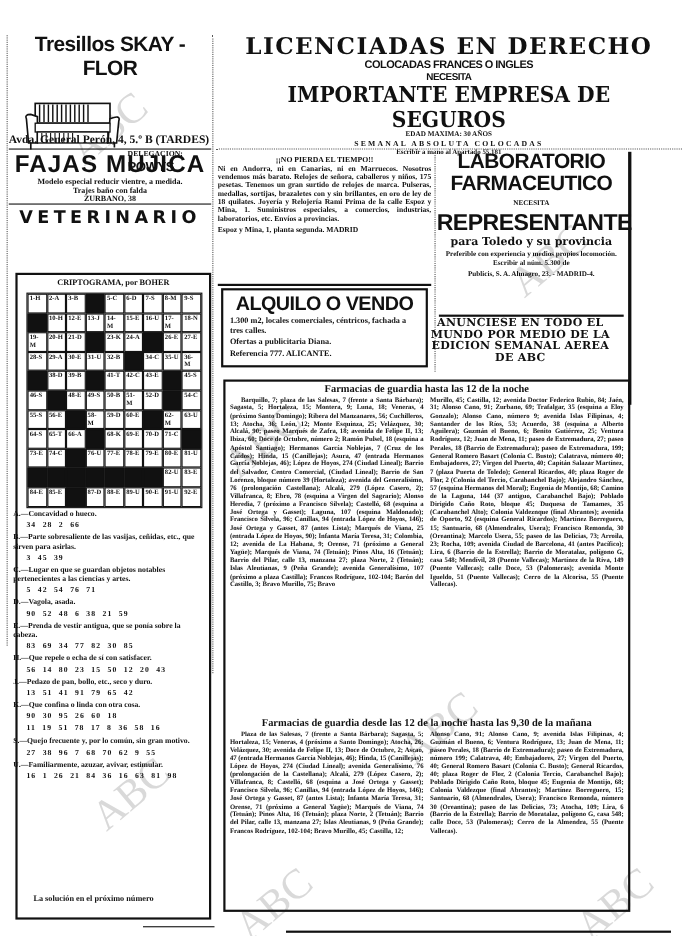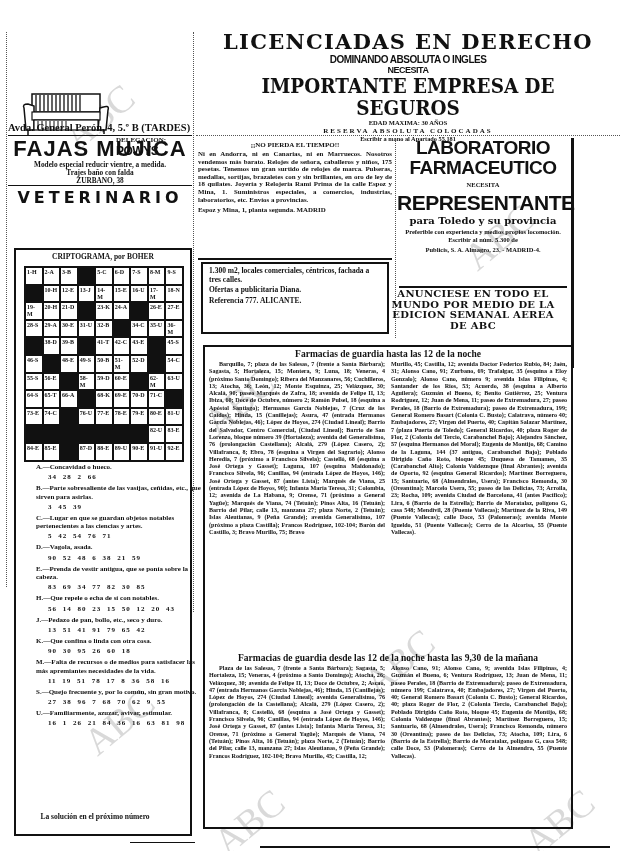--- a/index.html
+++ b/index.html
@@ -42,20 +42,21 @@
 <div class="watermark" style="left:200px;top:380px;">ABC</div>
 <div class="watermark" style="left:360px;top:640px;">ABC</div>
 <div class="watermark" style="left:80px;top:700px;">ABC</div>
 <div class="watermark" style="left:210px;top:800px;">ABC</div>
 <div class="watermark" style="left:520px;top:800px;">ABC</div>
 
 <div class="abs vrule" style="left:6px;top:32px;height:555px;"></div>
 <div class="abs vrule" style="left:193px;top:32px;height:580px;"></div>
 
 <div id="tresillos" class="abs" style="left:8px;top:30px;width:184px;height:110px;">
+  <div class="title cond center">Tresillos SKAY - FLOR</div>
   <svg class="sofa" viewBox="0 0 92 50">
     <rect x="12" y="4" width="68" height="18" fill="#fff" stroke="#111" stroke-width="1.5"></rect>
     <g stroke="#111" stroke-width="1.3">
       <line x1="16" y1="5" x2="16" y2="21"></line>
         <line x1="20" y1="5" x2="20" y2="21"></line>
         <line x1="24" y1="5" x2="24" y2="21"></line>
       <line x1="28" y1="5" x2="28" y2="21"></line>
         <line x1="32" y1="5" x2="32" y2="21"></line>
         <line x1="36" y1="5" x2="36" y2="21"></line>
       <line x1="40" y1="5" x2="40" y2="21"></line>
@@ -199,21 +200,21 @@
     <div class="cell">85-E</div>
     <div class="cell black"></div>
     <div class="cell">87-D</div>
     <div class="cell">88-E</div>
     <div class="cell">89-U</div>
     <div class="cell">90-E</div>
     <div class="cell">91-U</div>
     <div class="cell">92-E</div>
   </div>
 
-<div class="abs" id="clues" style="left:36px;top:463px;width:166px;">
+<div class="abs" id="clues" style="left:12px;top:463px;width:166px;">
     <div>
       <div class="clue"><span>A.</span><span>—Concavidad o hueco.</span></div>
       <div class="nums">34 28 2 66</div>
     </div>
     <div>
       <div class="clue"><span>B.</span><span>—Parte sobresaliente de las vasijas, ceñidas, etc., que sirven para asirlas.</span></div>
       <div class="nums">3 45 39</div>
     </div>
     <div>
       <div class="clue"><span>C.</span><span>—Lugar en que se guardan objetos notables pertenecientes a las ciencias y artes.</span></div>
@@ -221,65 +222,65 @@
     </div>
     <div>
       <div class="clue"><span>D.</span><span>—Vagola, asada.</span></div>
       <div class="nums">90 52 48 6 38 21 59</div>
     </div>
     <div>
       <div class="clue"><span>E.</span><span>—Prenda de vestir antigua, que se ponía sobre la cabeza.</span></div>
       <div class="nums">83 69 34 77 82 30 85</div>
     </div>
     <div>
-      <div class="clue"><span>H.</span><span>—Que repele o echa de sí con notables.</span></div>
+      <div class="clue"><span>H.</span><span>—Que repele o echa de sí con satisfacer.</span></div>
       <div class="nums">56 14 80 23 15 50 12 20 43</div>
     </div>
     <div>
       <div class="clue"><span>J.</span><span>—Pedazo de pan, bollo, etc., seco y duro.</span></div>
       <div class="nums">13 51 41 91 79 65 42</div>
     </div>
     <div>
       <div class="clue"><span>K.</span><span>—Que confina o linda con otra cosa.</span></div>
       <div class="nums">90 30 95 26 60 18</div>
     </div>
     <div>
-      <div class="clue"><span>M.</span><span>—Falta de recursos o de medios para satisfacer las más apremiantes necesidades de la vida.</span></div>
       <div class="nums">11 19 51 78 17 8 36 58 16</div>
     </div>
     <div>
       <div class="clue"><span>S.</span><span>—Quejo frecuente y, por lo común, sin gran motivo.</span></div>
       <div class="nums">27 38 96 7 68 70 62 9 55</div>
     </div>
     <div>
       <div class="clue"><span>U.</span><span>—Familiarmente, azuzar, avivar, estimular.</span></div>
       <div class="nums">16 1 26 21 84 36 16 63 81 98</div>
     </div>
   </div>
-<div class="abs center" style="left:22px;top:812px;width:146px;font-size:7.5px;font-weight:bold;">La solución en el próximo número</div>
+<div class="abs center" style="left:12px;top:812px;width:146px;font-size:7.5px;font-weight:bold;">La solución en el próximo número</div>
 
 <div class="abs center" style="left:196px;top:30px;width:424px;">
   <div class="serif bold" style="font-size:21px;line-height:24px;letter-spacing:1.3px;">LICENCIADAS EN DERECHO</div>
-  <div class="cond" style="font-size:10px;line-height:11px;">DOMINANDO ABSOLUTA O INGLES</div>
+  <div class="cond" style="font-size:10px;line-height:11px;">COLOCADAS FRANCES O INGLES</div>
   <div class="cond" style="font-size:9px;line-height:10px;">NECESITA</div>
   <div class="serif bold" style="font-size:20px;line-height:22px;transform:scaleX(0.92);">IMPORTANTE EMPRESA DE SEGUROS</div>
   <div style="font-size:6.5px;font-weight:bold;line-height:7.5px;">EDAD MAXIMA: 30 AÑOS</div>
-  <div style="font-size:7px;font-weight:bold;line-height:8px;letter-spacing:2px;">RESERVA ABSOLUTA COLOCADAS</div>
+  <div style="font-size:7px;font-weight:bold;line-height:8px;letter-spacing:2px;">SEMANAL ABSOLUTA COLOCADAS</div>
   <div style="font-size:6.3px;font-weight:bold;line-height:7px;">Escribir a mano al Apartado 55.181</div>
 </div>
 <div class="abs" style="left:196px;top:135px;width:424px;border-top:1px dotted #555;"></div>
 
 <div class="abs" style="left:198px;top:140px;width:194px;">
   <div class="center" style="font-size:7px;font-weight:bold;line-height:10px;">¡¡NO PIERDA EL TIEMPO!!</div>
   <div class="justify" style="font-size:6.9px;line-height:7.6px;font-weight:bold;">Ni en Andorra, ni en Canarias, ni en Marruecos. Nosotros vendemos más barato. Relojes de señora, caballeros y niños, 175 pesetas. Tenemos un gran surtido de relojes de marca. Pulseras, medallas, sortijas, brazaletes con y sin brillantes, en oro de ley de 18 quilates. Joyería y Relojería Rami Prima de la calle Espoz y Mina, 1. Suministros especiales, a comercios, industrias, laboratorios, etc. Envíos a provincias.</div>
   <div style="font-size:6.9px;line-height:9px;font-weight:bold;margin-top:2px;">Espoz y Mina, 1, planta segunda. MADRID</div>
 </div>
 <div class="abs rule" style="left:198px;top:258px;width:194px;height:2px;"></div>
 
 <div class="abs box" style="left:201px;top:262px;width:188px;height:72px;border-width:2px;padding:2px 6px;">
+  <div class="cond center" style="font-size:18px;line-height:21px;">ALQUILO O VENDO</div>
   <div style="font-size:7.5px;line-height:9px;font-weight:bold;">1.300 m2, locales comerciales, céntricos, fachada a tres calles.</div>
   <div style="font-size:7.5px;line-height:11px;font-weight:bold;">Ofertas a publicitaria Diana.</div>
   <div style="font-size:7.5px;line-height:11px;font-weight:bold;">Referencia 777. ALICANTE.</div>
 </div>
 
 <div class="abs vrule" style="left:395px;top:138px;height:200px;"></div>
 <div class="abs center" style="left:397px;top:138px;width:172px;">
   <div class="cond" style="font-size:19px;line-height:20px;">LABORATORIO</div>
   <div class="cond" style="font-size:19px;line-height:20px;">FARMACEUTICO</div>
   <div style="font-size:6.5px;font-weight:bold;line-height:14px;">NECESITA</div>

